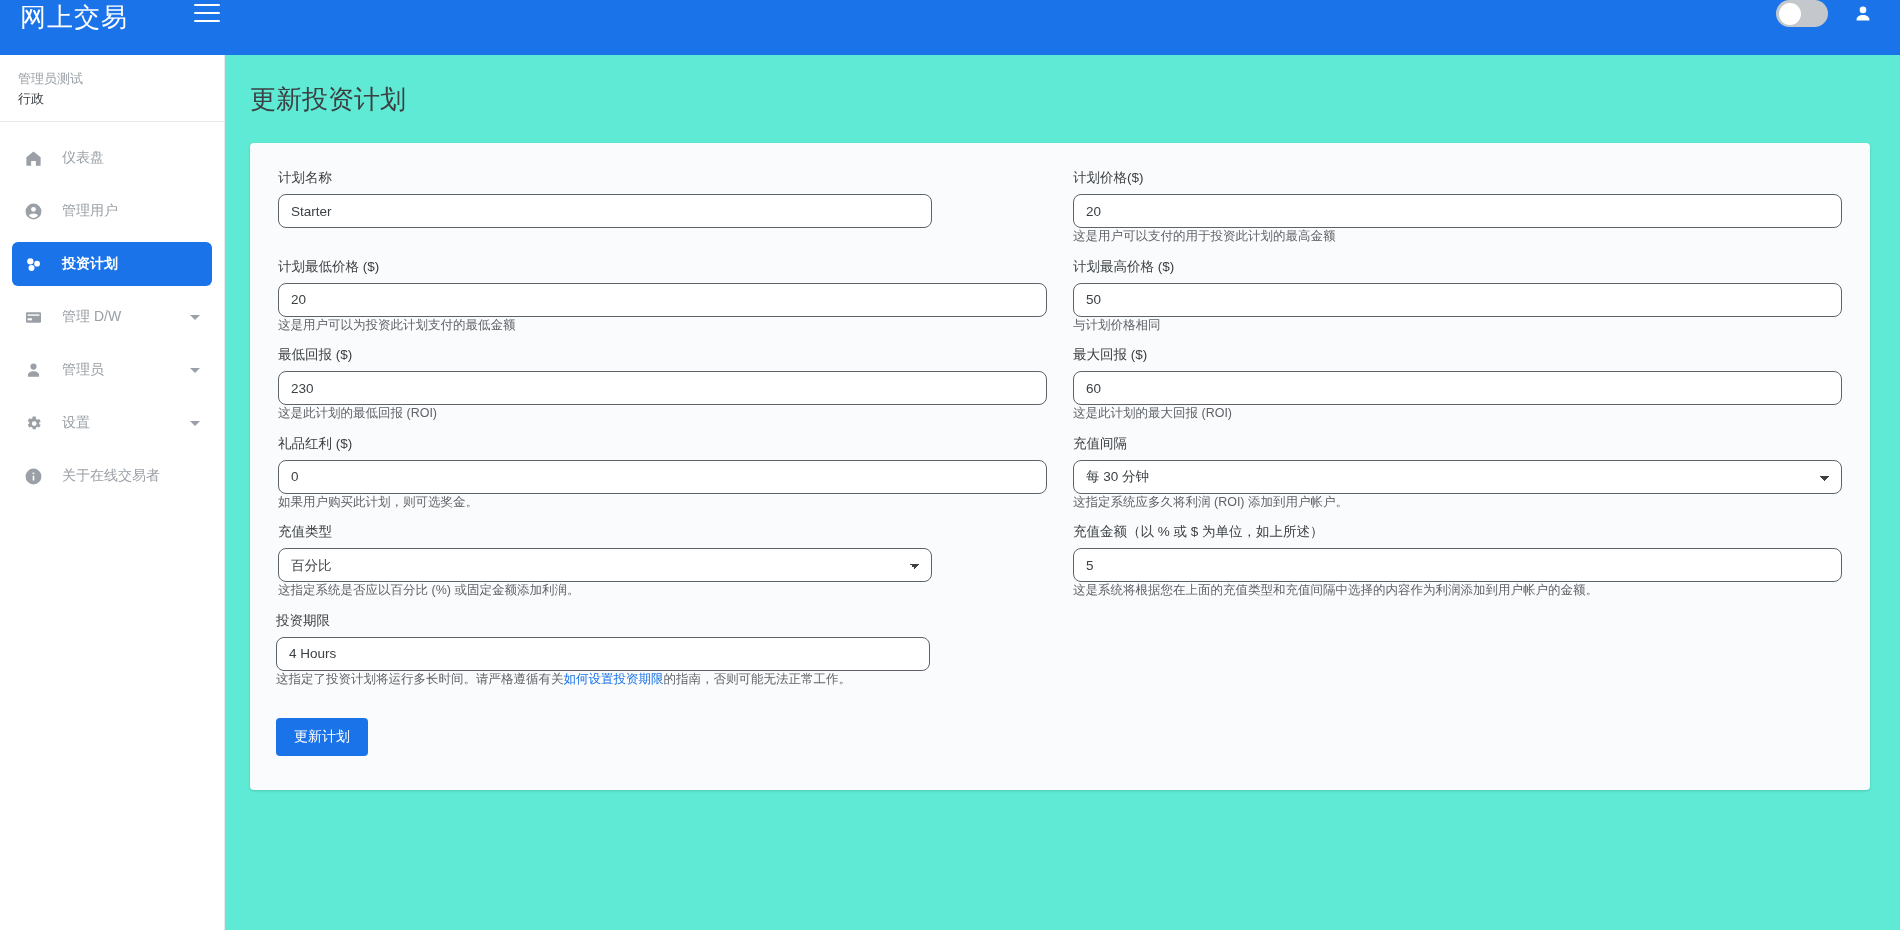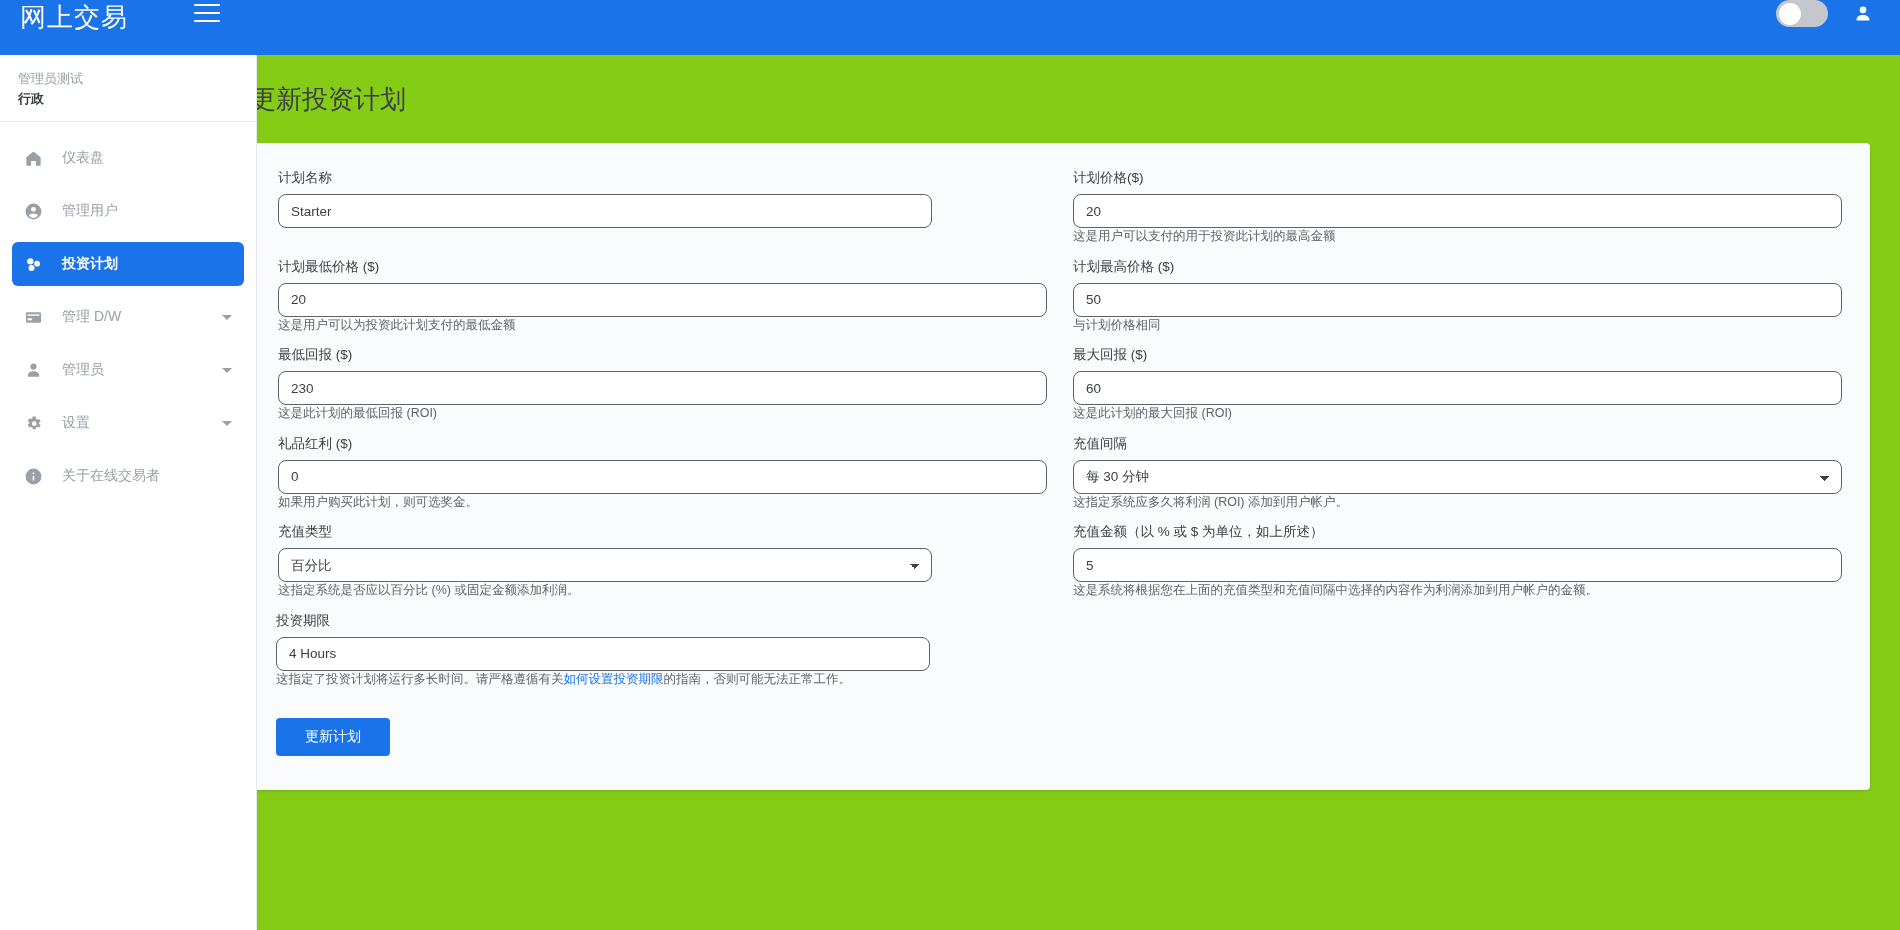--- a/index.html
+++ b/index.html
@@ -74,39 +74,39 @@
     width: 22px; height: 22px;
     border-radius: 50%;
     background: #ffffff;
   }
   .user-icon { cursor: pointer; display: flex; }
 
   
   .sidebar {
     position: absolute;
     top: 55px; left: 0;
-    width: 257px;
+    width: 225px;
     height: 875px;
     background: #ffffff;
     border-right: 1px solid #e6e8ea;
     z-index: 20;
   }
   .user-block {
     padding: 14px 18px 12px 18px;
     border-bottom: 1px solid #e8eaec;
   }
   .user-name {
     font-size: 13px;
     color: #9aa0a6;
     line-height: 1.5;
   }
   .user-role {
     font-size: 13px;
     color: #3c4043;
-    font-weight: bold;
+    font-weight: normal;
     line-height: 1.6;
   }
   .nav-list { padding: 14px 12px 0 12px; }
   .nav-item {
     display: flex;
     align-items: center;
     height: 44px;
     padding: 0 12px;
     border-radius: 6px;
     margin-bottom: 9px;
@@ -135,21 +135,21 @@
     border-right: 5px solid transparent;
     border-top: 5px solid #9aa0a6;
   }
 
   
   .main {
     position: absolute;
     top: 55px; left: 225px;
     width: 1675px;
     height: 875px;
-    background: #84cc16;
+    background: #5eead4;
     overflow: hidden;
   }
   .page-title {
     font-size: 26px;
     font-weight: 400;
     color: #3c4043;
     padding: 27px 0 0 25px;
   }
   .card {
     margin: 26px 30px 0 25px;
@@ -204,21 +204,21 @@
   .help a { color: #1a73e8; text-decoration: none; }
 
   .narrow { width: 654px; }
 
   .btn-primary {
     margin-top: 18px;
     background: #1a73e8;
     color: #ffffff;
     border: none;
     border-radius: 4px;
-    padding: 0 29px;
+    padding: 0 18px;
     height: 38px;
     font-size: 14px;
     font-family: "Liberation Sans", "DejaVu Sans", sans-serif;
     cursor: pointer;
   }
 </style>
 </head>
 <body>
 
 <div class="navbar">

